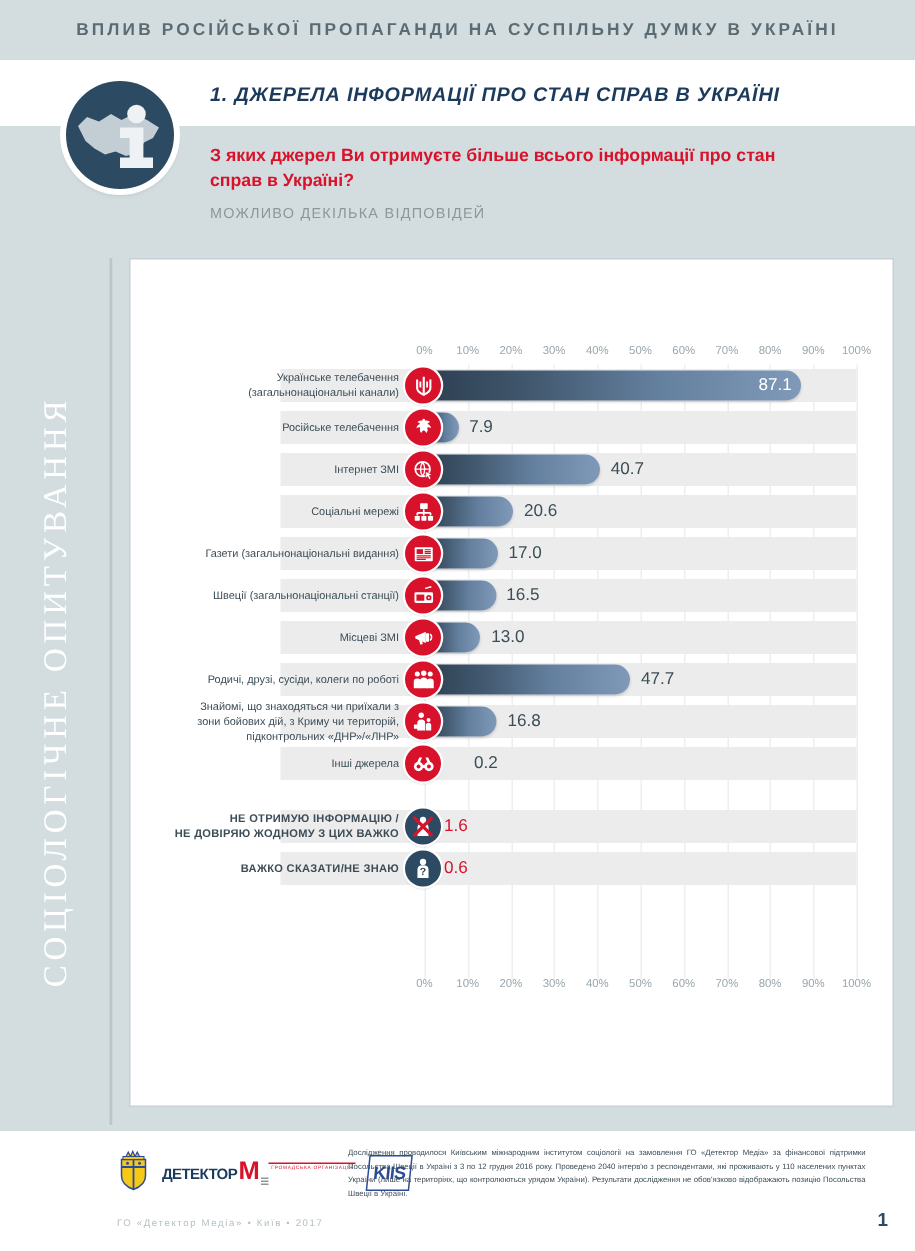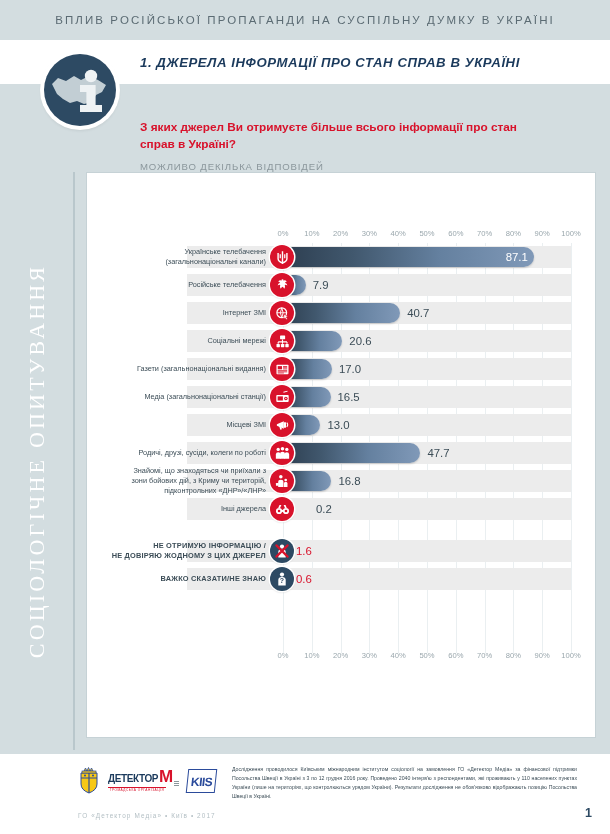--- a/index.html
+++ b/index.html
@@ -19,21 +19,21 @@
   
   #top-banner {
     height: 40px;
     background: #d3dde0;
     display: flex;
     align-items: center;
     justify-content: center;
   }
   #top-banner-title {
     font-size: 11.5px;
-    font-weight: normal;
+    font-weight: bold;
     letter-spacing: 2.1px;
     color: #5b6b73;
     text-align: right;
     white-space: nowrap;
   }
 
   
   #section-strip {
     height: 44px;
     background: #ffffff;
@@ -56,21 +56,20 @@
     background: #d3dde0;
     padding-left: 140px;
     padding-top: 11px;
   }
   #question-text {
     font-size: 11.8px;
     font-weight: bold;
     color: #d8122b;
     line-height: 1.42;
     width: 400px;
-    margin-top: 24px;
   }
   #question-note {
     margin-top: 8px;
     font-size: 9.6px;
     letter-spacing: 0.85px;
     color: #8b979c;
   }
 
   
   #header-badge {
@@ -297,21 +296,21 @@
     right: 18px;
     top: 52px;
     font-size: 12.5px;
     font-weight: bold;
     color: #2d4a63;
   }
 
   
   .logo-dm {
     display: flex;
-    flex-direction: column;
+    flex-direction: row;
     align-items: flex-start;
   }
   .logo-dm-row { display: flex; align-items: baseline; }
   .logo-dm-word {
     font-size: 10px;
     font-weight: bold;
     letter-spacing: -0.4px;
     color: #1b3a5c;
   }
   .logo-dm-m {
@@ -478,21 +477,21 @@
             <rect x="1.6" y="3" width="12.8" height="10" rx="0.8" fill="#fff"></rect>
             <rect x="2.9" y="4.4" width="4.6" height="3.4" fill="#d8122b"></rect>
             <path d="M8.6 4.8 h4.4 M8.6 6.1 h4.4 M8.6 7.4 h4.4 M2.9 9.2 h10.1 M2.9 10.5 h10.1 M2.9 11.7 h6.6" stroke="#d8122b" stroke-width="0.85"></path>
           </svg>
         </div>
         <div class="bar" style="width: 48.96px;"></div>
         <div class="bar-value" style="left: 251.96px;">17.0</div>
       </div>
       <div class="bar-row">
         <div class="row-stripe"></div>
-        <div class="row-label"><span>Медіа (загальнонаціональні станції)</span></div>
+        <div class="row-label"><span>Швеції (загальнонаціональні станції)</span></div>
         <div class="row-icon">
           <svg width="15" height="15" viewBox="0 0 16 16">
             <path d="M9 2.4 L13.4 1.2" stroke="#fff" stroke-width="1.1"></path>
             <rect x="1.4" y="5.2" width="13.2" height="7.6" rx="1" fill="#fff"></rect>
             <rect x="2.8" y="6.8" width="5.6" height="4.4" fill="#d8122b"></rect>
             <circle cx="11.6" cy="9" r="1.9" fill="#d8122b"></circle>
             <circle cx="11.6" cy="9" r="0.7" fill="#fff"></circle>
           </svg>
         </div>
         <div class="bar" style="width: 47.52px;"></div>
@@ -555,21 +554,21 @@
             <rect x="6.4" y="8.4" width="3.2" height="2.2" fill="#fff"></rect>
             <path d="M3.4 6.4 L4.8 3.2 h2 L5.4 6.4 Z M12.6 6.4 L11.2 3.2 h-2 L10.6 6.4 Z" fill="#fff"></path>
           </svg>
         </div>
         <div class="bar" style="width: 6px;"></div>
         <div class="bar-value" style="left: 209px; padding-left: 20px;">0.2</div>
       </div>
       <div class="bar-row gap"></div>
       <div class="bar-row">
         <div class="row-stripe"></div>
-        <div class="row-label caps"><span>НЕ ОТРИМУЮ ІНФОРМАЦІЮ /</span><br><span>НЕ ДОВІРЯЮ ЖОДНОМУ З ЦИХ ДЖЕРЕЛ</span></div>
+        <div class="row-label caps"><span>НЕ ОТРИМУЮ ІНФОРМАЦІЮ /</span><br><span>НЕ ДОВІРЯЮ ЖОДНОМУ З ЦИХ ВАЖКО</span></div>
         <div class="row-icon navy">
           <svg width="16" height="16" viewBox="0 0 16 16">
             <circle cx="8" cy="3.6" r="2.1" fill="#fff"></circle>
             <path d="M4.3 14.4 v-5.6 q0 -2.9 3.7 -2.9 q3.7 0 3.7 2.9 v5.6 Z" fill="#fff"></path>
             <path d="M2.4 2.4 L13.6 13.6 M13.6 2.4 L2.4 13.6" stroke="#d8122b" stroke-width="2.2" stroke-linecap="round"></path>
           </svg>
         </div>
         <div class="bar" style="width: 6px;"></div>
         <div class="bar-value red" style="left: 209px;">1.6</div>
       </div>

